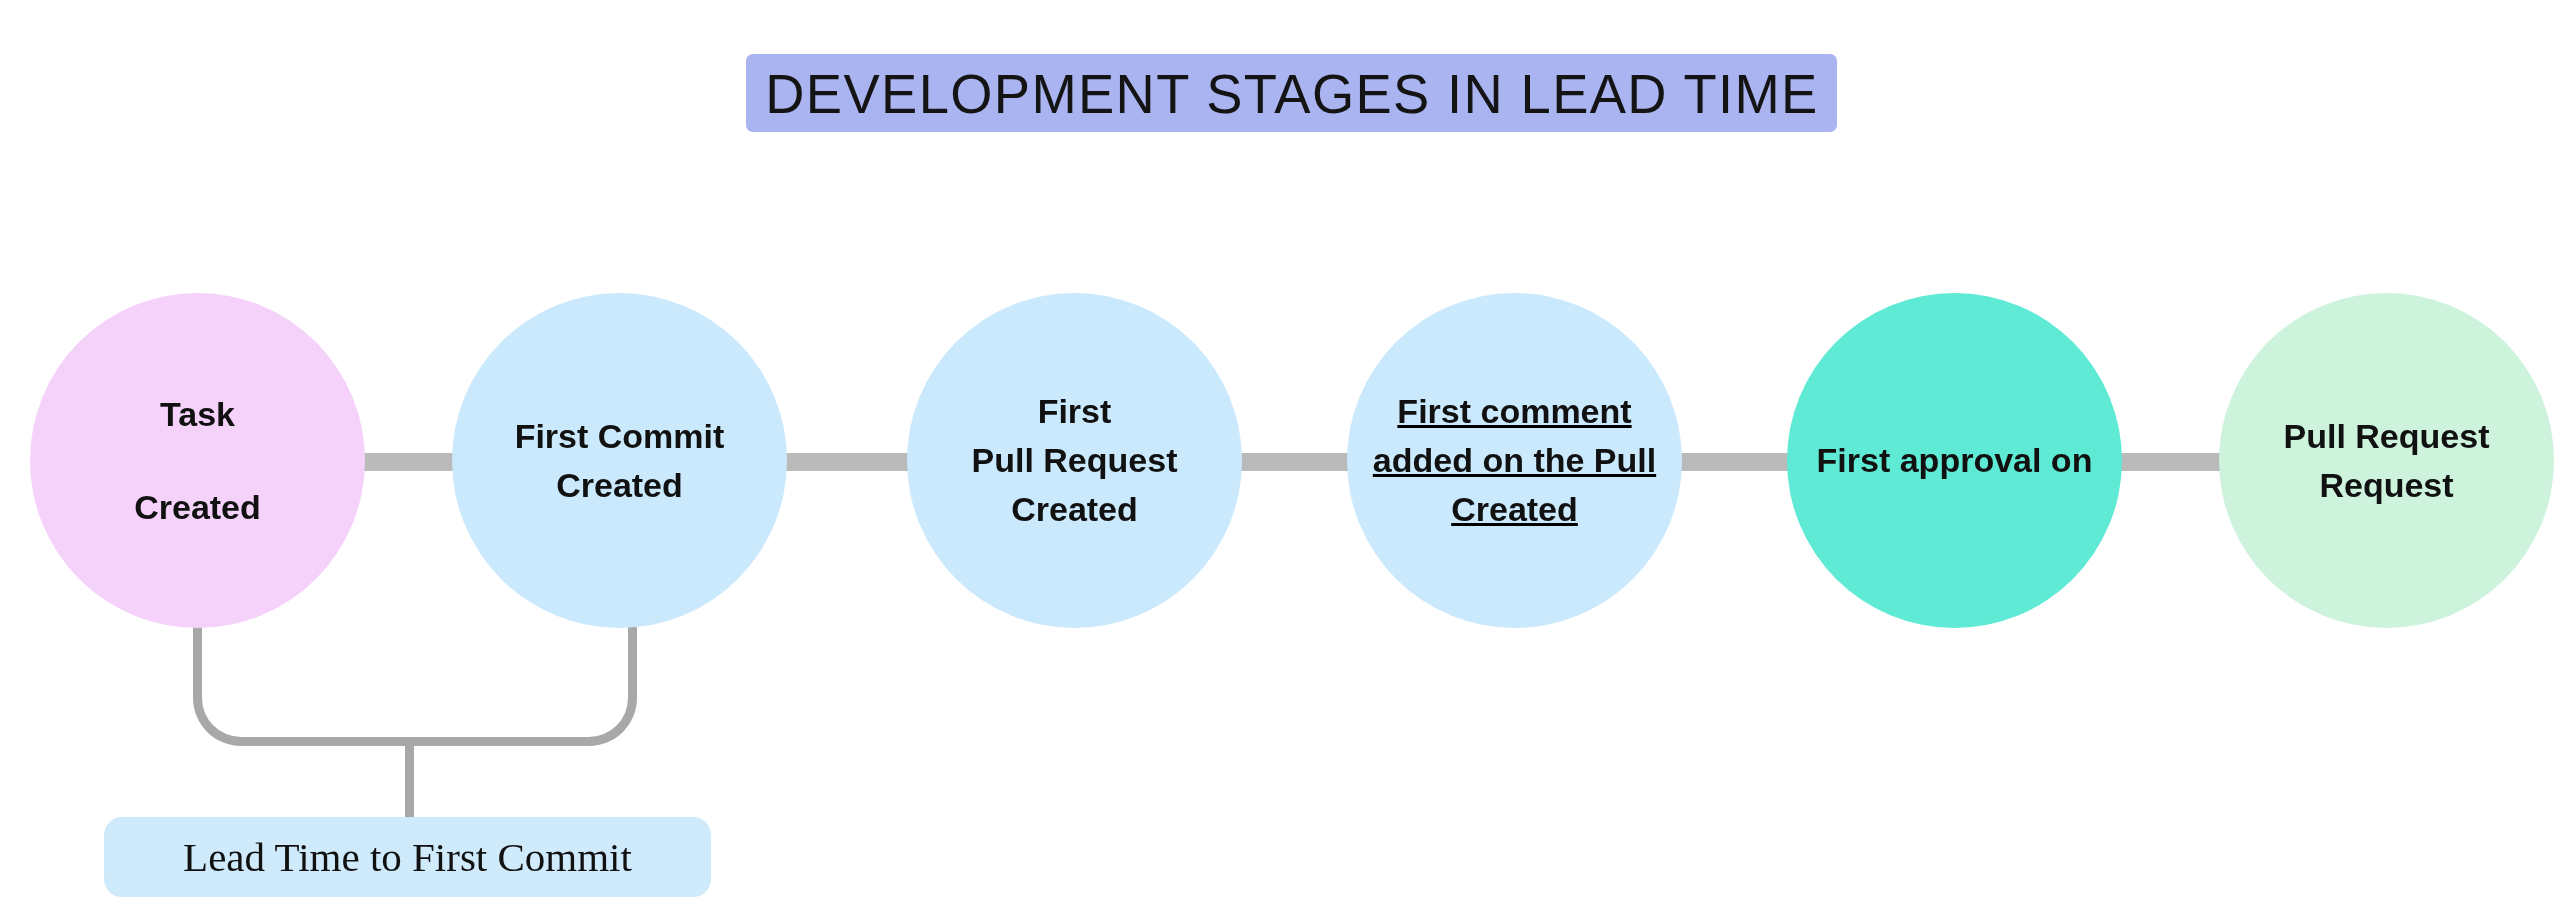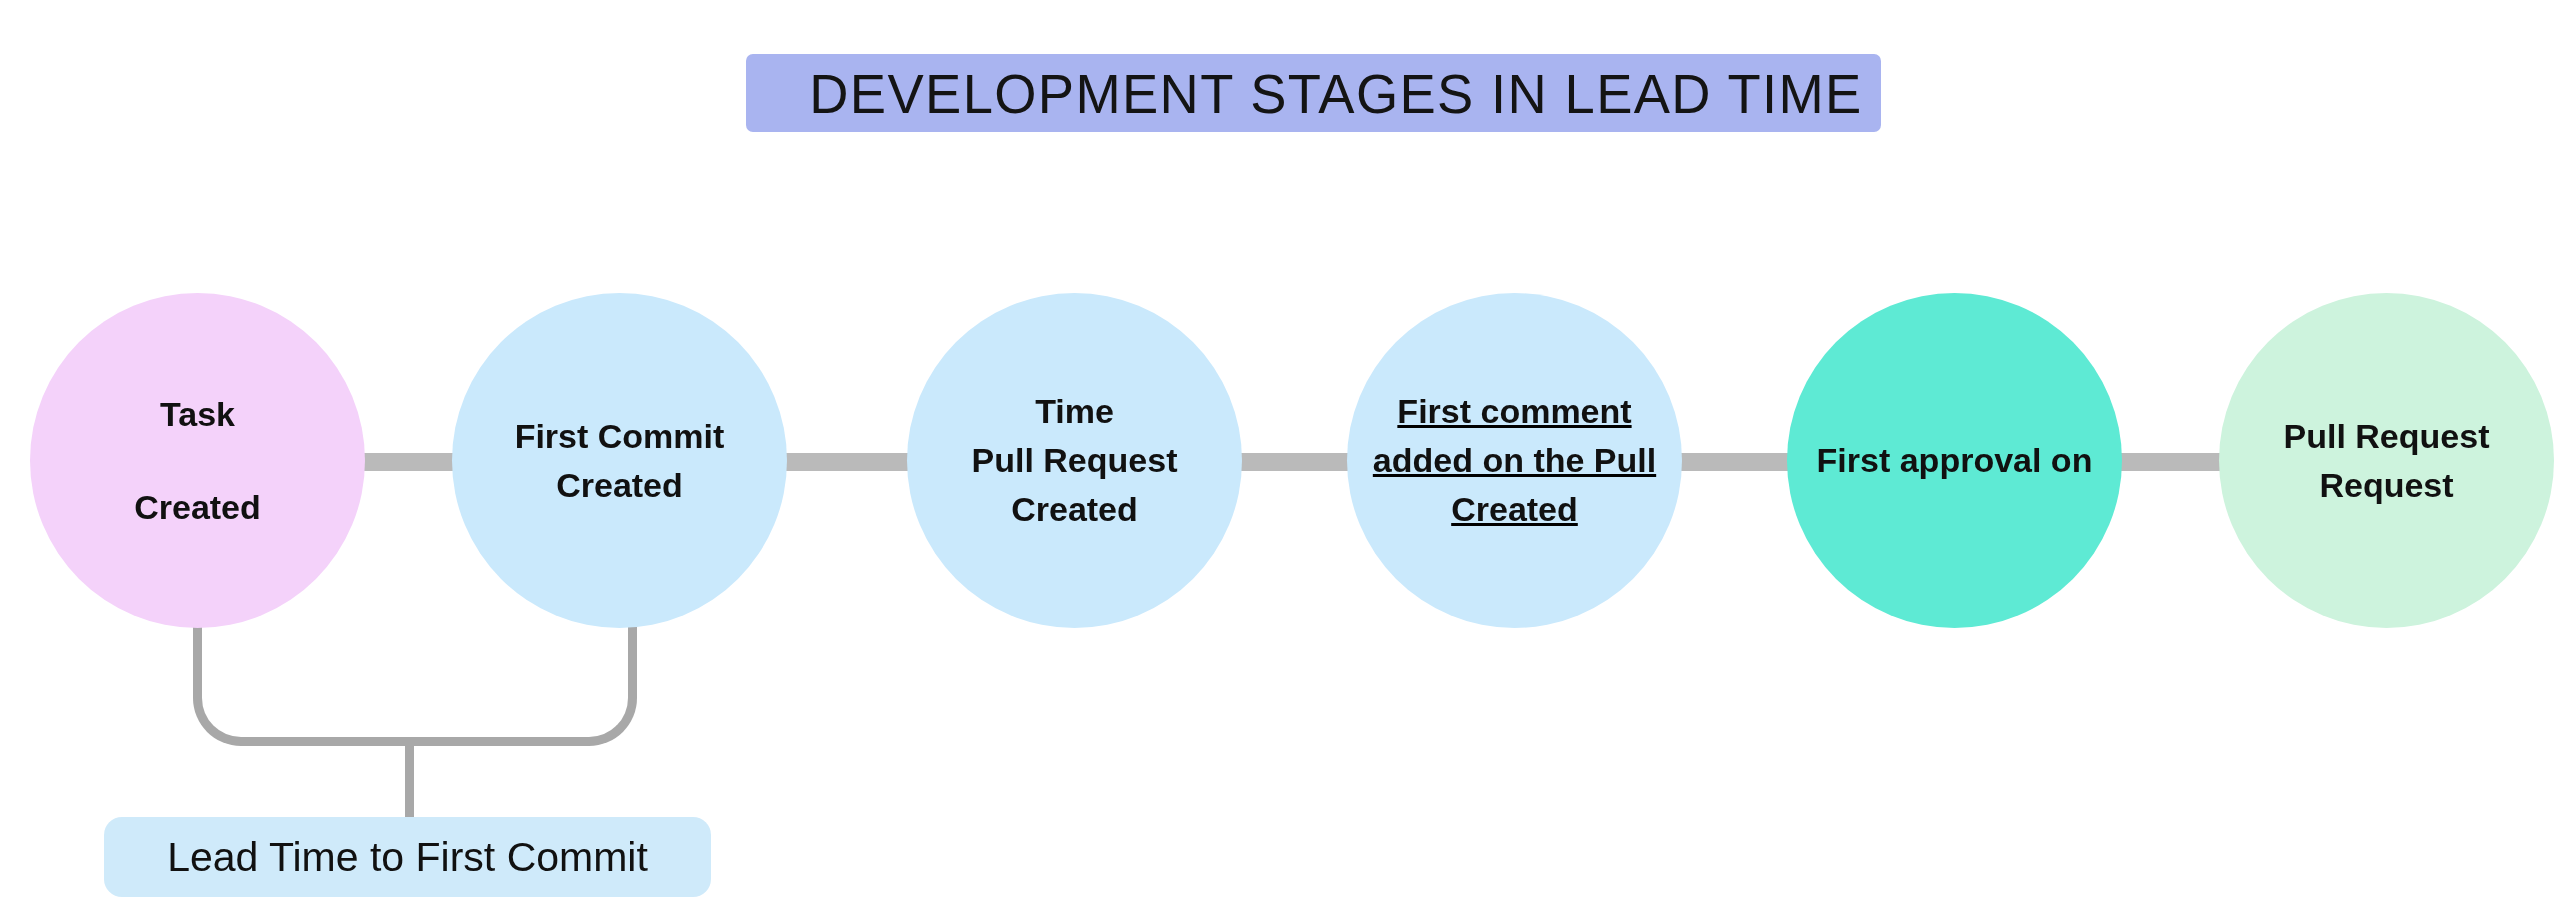--- a/index.html
+++ b/index.html
@@ -111,33 +111,33 @@
     top: 817px;
     width: 607px;
     height: 80px;
     border-radius: 18px;
     display: flex;
     align-items: center;
     justify-content: center;
     z-index: 2;
   }
   .annotation-label .annotation-text {
-    font-family: Liberation Sans, sans-serif;
+    font-family: Liberation Serif, serif;
     font-size: 41px;
     font-weight: 400;
     color: #111111;
     white-space: nowrap;
   }
 </style>
 </head>
 <body>
 
 <div class="canvas">
 
-  <div class="title-banner" style="background: rgb(169, 180, 240); padding-left: 44px;">
+  <div class="title-banner" style="background: rgb(169, 180, 240);">
     <div class="title-text">DEVELOPMENT STAGES IN LEAD TIME</div>
   </div>
 
   <div class="connector connector-1" style="background: rgb(186, 186, 186);"></div>
   <div class="connector connector-2" style="background: rgb(186, 186, 186);"></div>
   <div class="connector connector-3" style="background: rgb(186, 186, 186);"></div>
   <div class="connector connector-4" style="background: rgb(186, 186, 186);"></div>
   <div class="connector connector-5" style="background: rgb(186, 186, 186);"></div>
 
   <div class="node node-1" style="background: rgb(244, 210, 250);">
@@ -146,21 +146,21 @@
 
   </div>
 
   <div class="node node-2" style="background: rgb(202, 233, 252);">
     <div class="line">First Commit</div>
     <div class="line">Created</div>
 
   </div>
 
   <div class="node node-3" style="background: rgb(202, 233, 252);">
-    <div class="line">Time</div>
+    <div class="line">First</div>
     <div class="line">Pull Request</div>
     <div class="line">Created</div>
   </div>
 
   <div class="node node-4" style="background: rgb(202, 233, 252);">
     <div class="line">First comment</div>
     <div class="line">added on the Pull</div>
     <div class="line">Created</div>
   </div>
 

